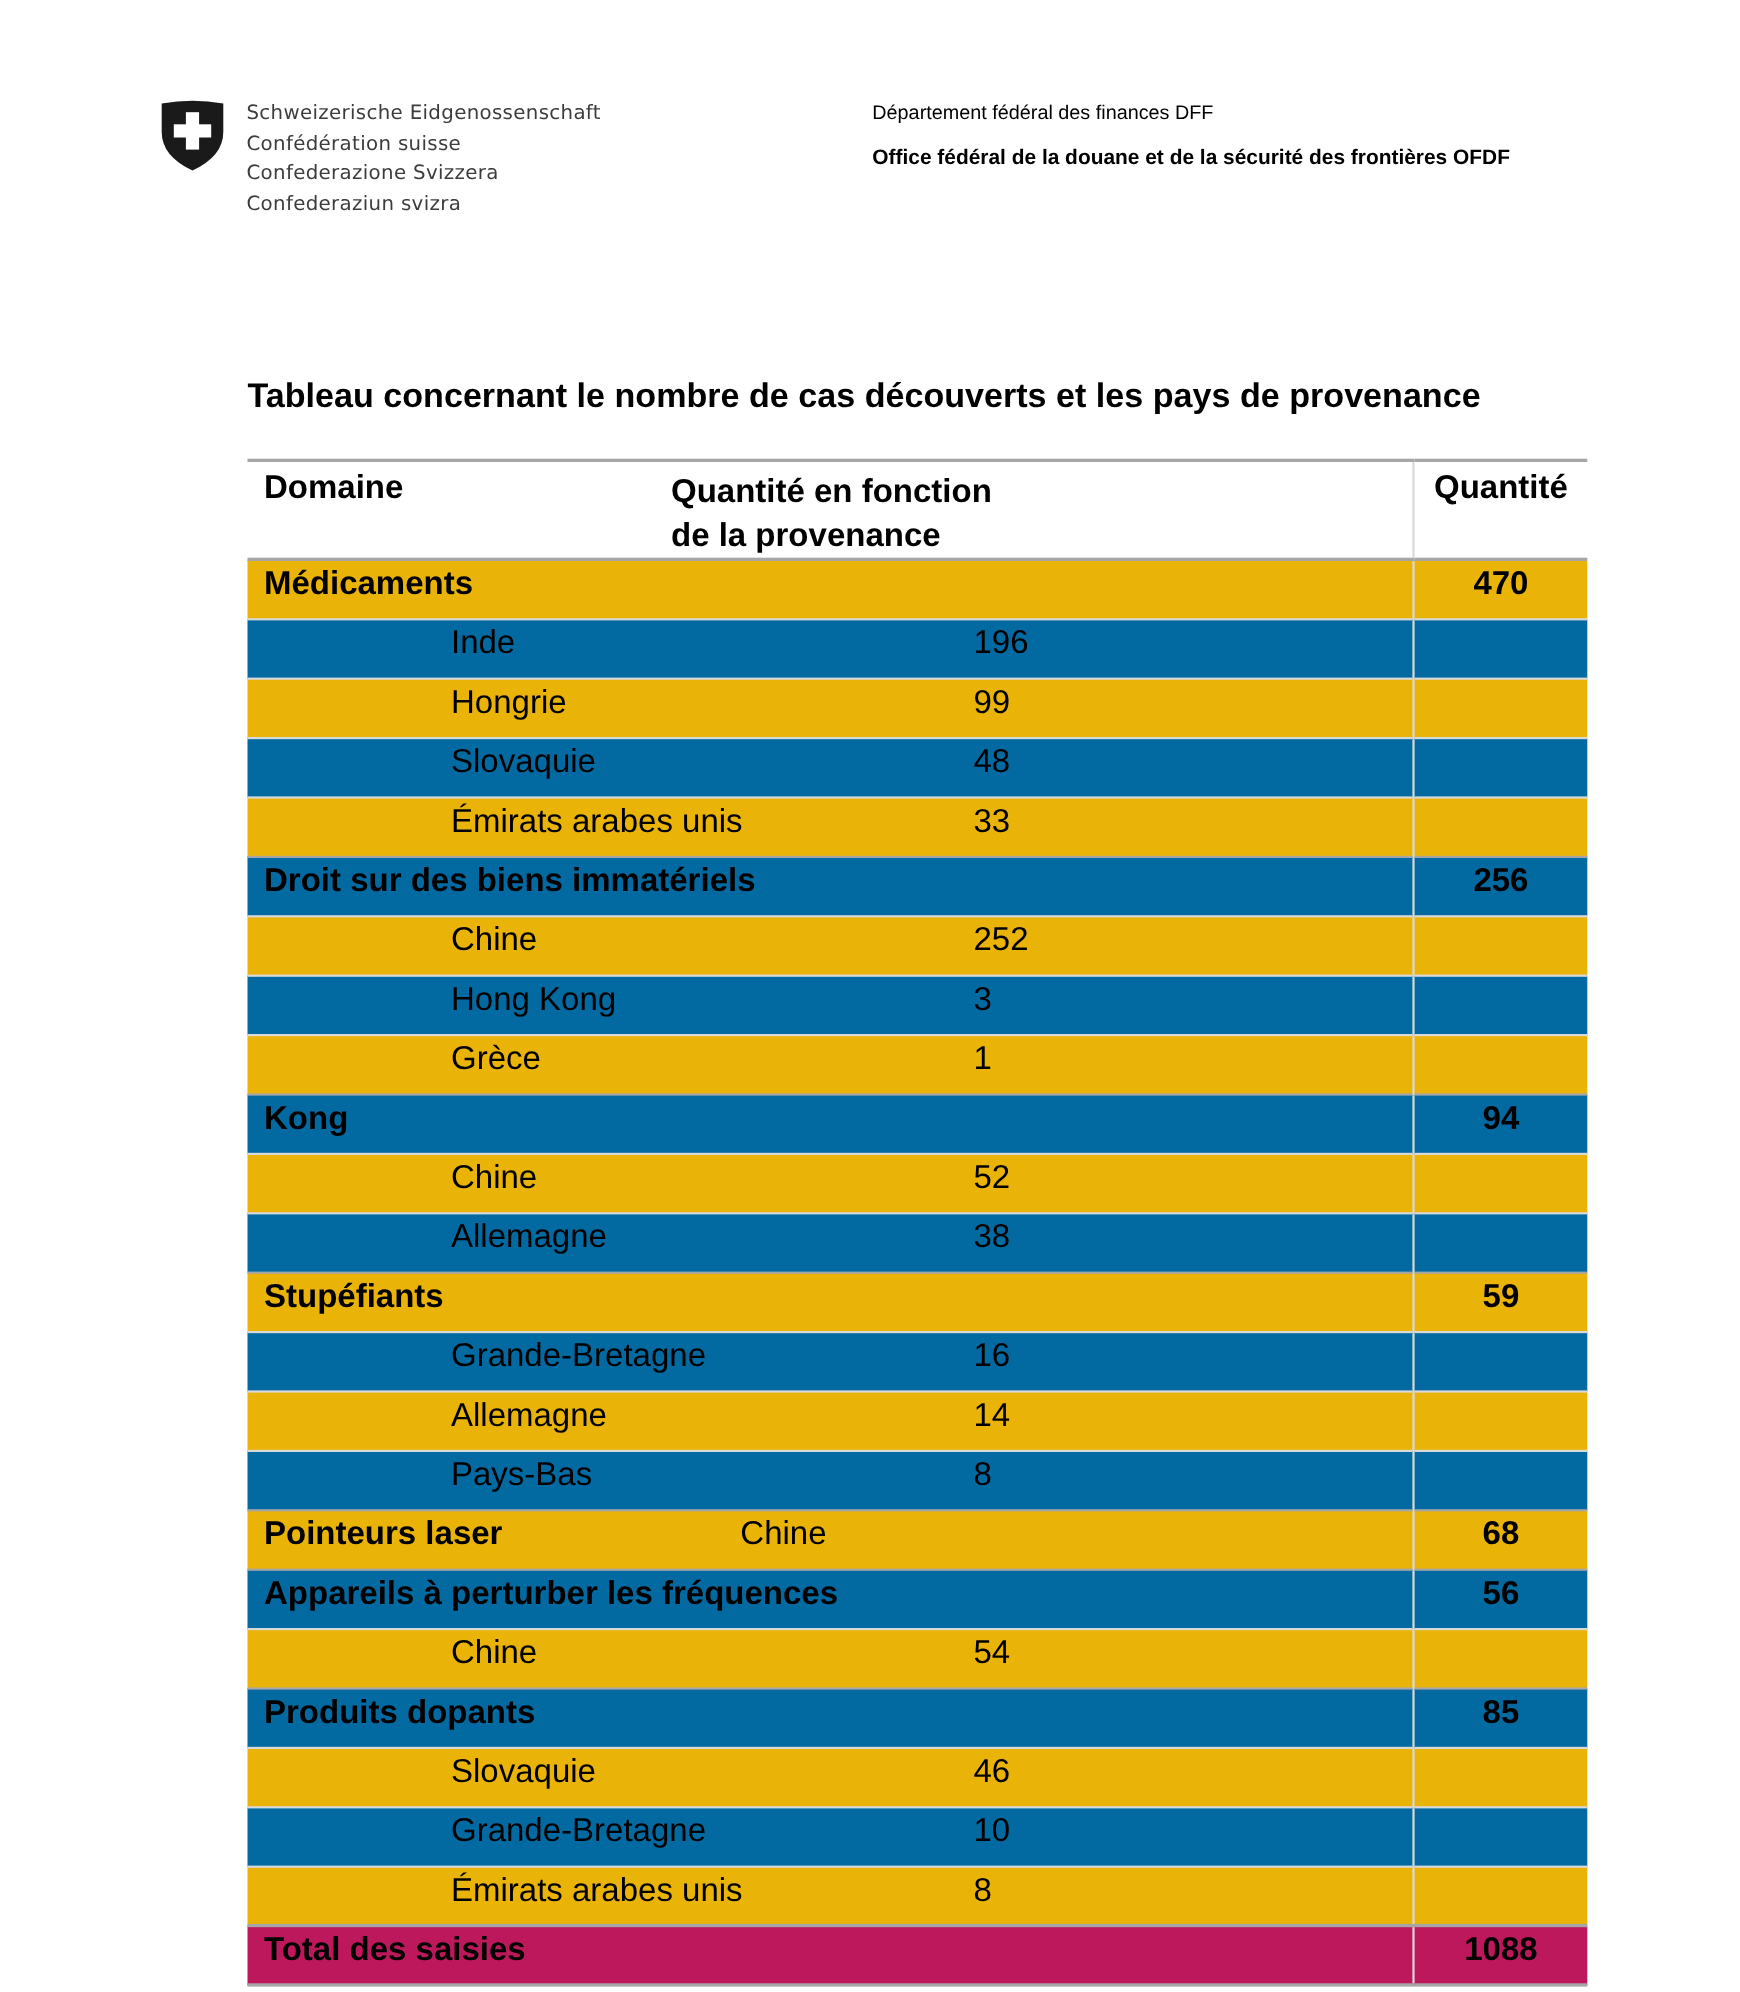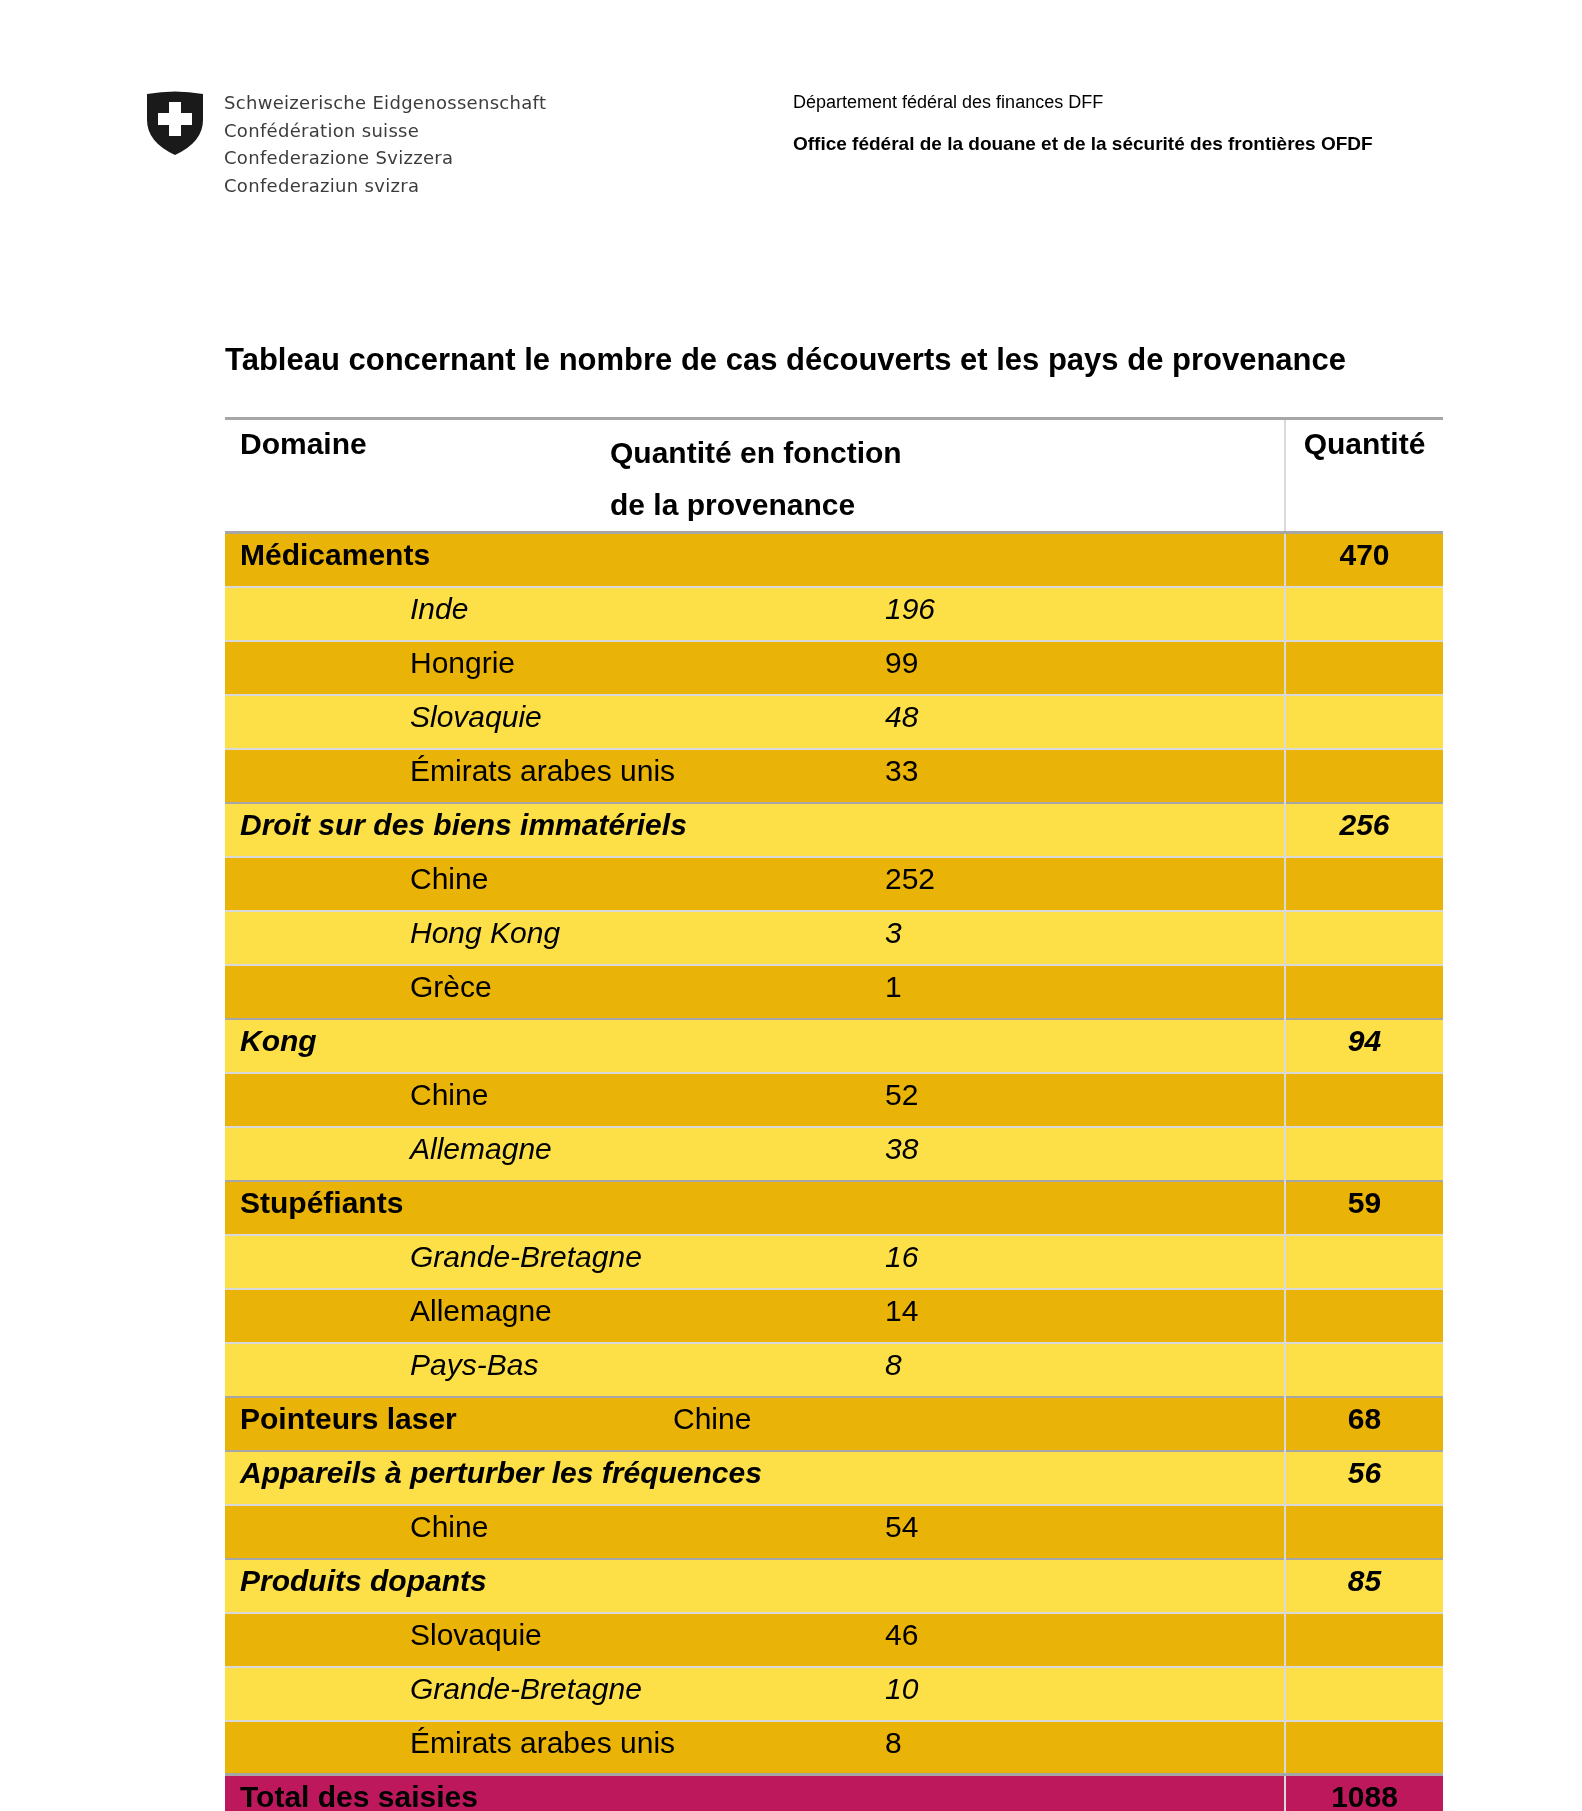--- a/index.html
+++ b/index.html
@@ -11,25 +11,25 @@
   .conf div { white-space: nowrap; }
   .dept { position: absolute; left: 793px; top: 92px; font-size: 18px; white-space: nowrap; }
   .office { position: absolute; left: 793px; top: 133px; font-size: 19px; font-weight: bold; white-space: nowrap; }
   .title { position: absolute; left: 225px; top: 342px; font-size: 31px; font-weight: bold; white-space: nowrap; }
   table { position: absolute; left: 225px; top: 417px; width: 1218px; border-collapse: collapse;
           font-size: 30px; }
   td, th { padding: 0; vertical-align: top; }
   thead tr { height: 75px; }
   thead th { border-top: 3px solid #a6a6a6; border-bottom: 3px solid #a6a6a6; font-weight: bold; text-align: left; }
   th.c1 { padding: 7px 0 0 15px; width: 370px; }
-  th.c2 { padding: 7px 12px 0 0; line-height: 52px; }
+  th.c2 { padding: 7px 12px 0 0; line-height: 40px; }
   th.c3 { padding: 7px 0 0 0; text-align: center; width: 157px; border-left: 2px solid #d9d9d9; }
   tbody tr { height: 54px; }
   tbody tr.grey { background: #eab308; }
-  tbody tr.white { background: #fde047; font-style: italic; }
+  tbody tr.white { background: #0369a1; }
   tbody tr td { border-top: 2px solid #d9d9d9; }
   tbody tr.cat td { border-top: 2px solid #a6a6a6; }
   tbody td.qty { border-left: 2px solid #d9d9d9; text-align: center; font-weight: bold; padding-top: 4px; }
   td.catname { font-weight: bold; padding: 4px 0 0 15px; }
   td.inline-country { padding: 4px 0 0 0; }
   tr.total { background: #be185d; }
   tr.total td { border-top: 3px solid #a6a6a6 !important; border-bottom: 3px solid #a6a6a6; }
 </style>
 </head>
 <body>

